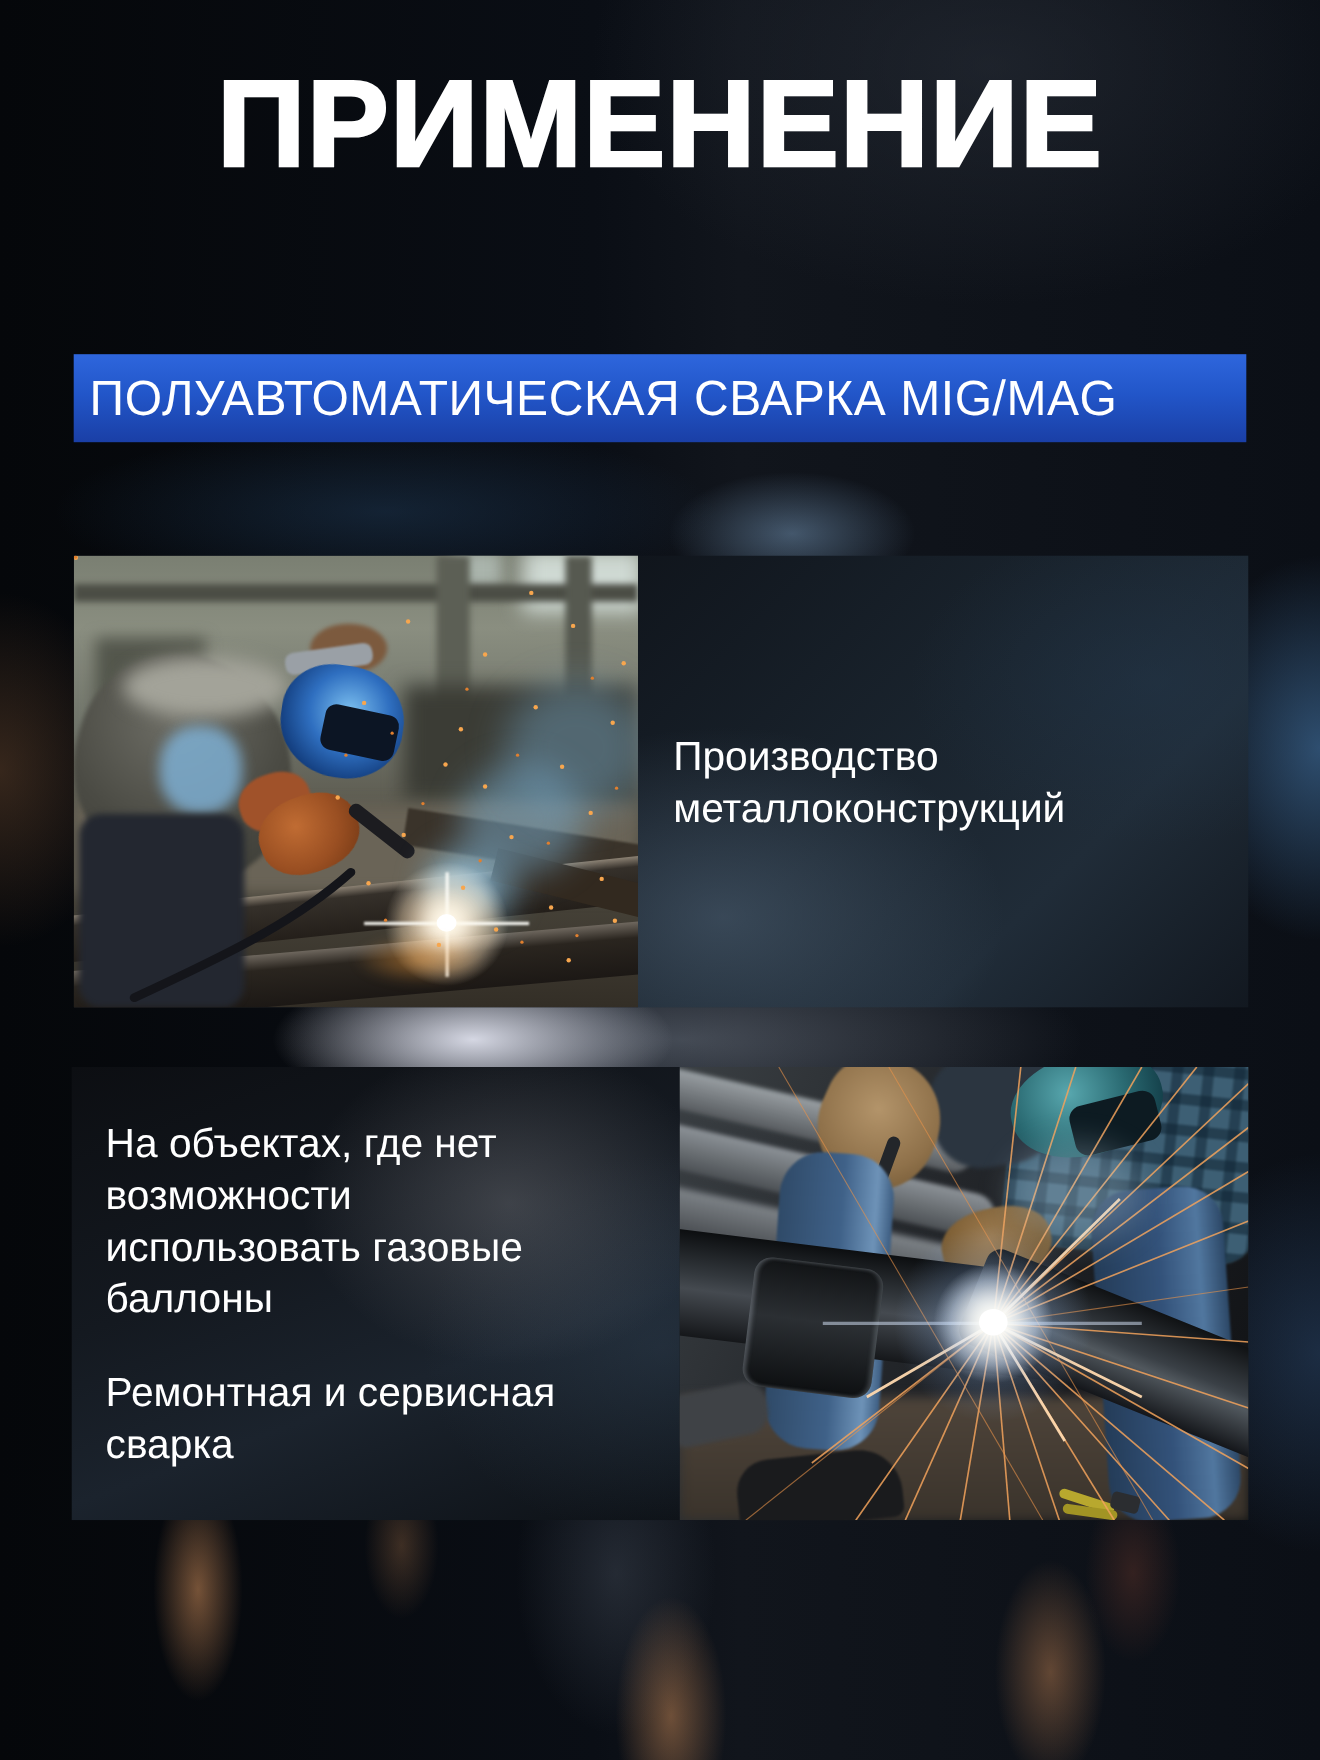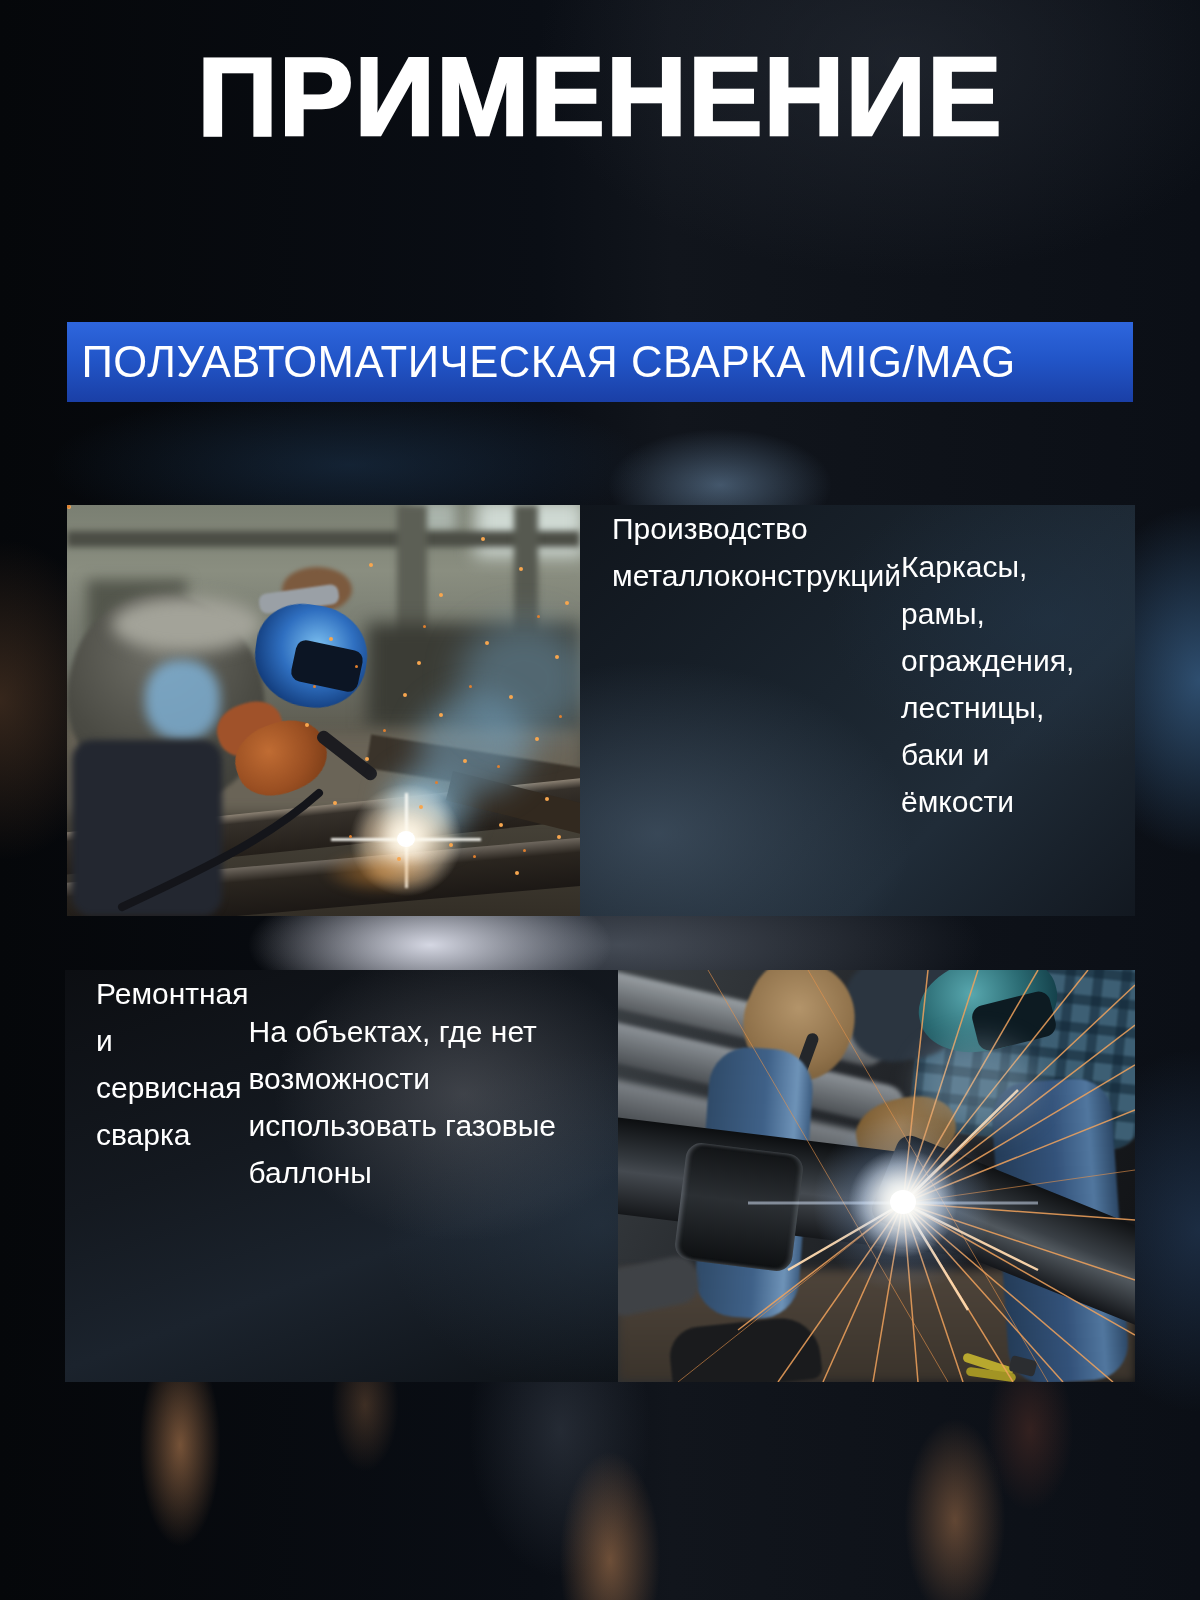--- a/index.html
+++ b/index.html
@@ -23,43 +23,43 @@
       radial-gradient(72px 155px  at 610px 1560px,rgba(205,140,88,.50), transparent 70%),
       radial-gradient(72px 145px  at 955px 1520px,rgba(200,135,85,.45), transparent 70%),
       radial-gradient(62px 115px  at 1030px 1430px,rgba(140,70,50,.30), transparent 70%),
       radial-gradient(200px 260px at 1200px 1230px,rgba(60,100,150,.35),transparent 70%),
       radial-gradient(130px 210px at 560px 1430px,rgba(95,105,120,.30), transparent 70%),
       radial-gradient(520px 310px at 900px 60px,  rgba(42,48,58,.55),   transparent 70%),
       linear-gradient(90deg,#05070a 0%,#0a0e15 45%,#11151c 56%,#0b0f16 100%);
   }
   
   .title{
-    position:absolute;top:40px;left:0;width:1200px;margin:0;
+    position:absolute;top:56px;left:0;width:1200px;margin:0;
     text-align:center;color:#ffffff;font-weight:bold;
     font-size:112px;line-height:113px;letter-spacing:1px;
     -webkit-text-stroke:2.5px #ffffff;
   }
   .title span{display:block;}
   
   .banner{
     position:absolute;left:67px;top:322px;width:1066px;height:80px;
     background:linear-gradient(180deg,#2e66dd 0%,#2256c9 45%,#1a3fa6 100%);
     display:flex;align-items:center;
   }
   .banner span{
     color:#ffffff;font-size:45px;letter-spacing:.5px;white-space:nowrap;
     transform:scaleX(.97);
   }
   
   .card{position:absolute;display:flex;overflow:hidden;}
   .card-1{left:67px;top:505px;width:1068px;height:411px;}
   .card-2{left:65px;top:970px;width:1070px;height:412px;}
   .card-text{
-    flex:1 1 auto;display:flex;justify-content:center;
-    color:#ffffff;font-size:30px;line-height:47px;
+    flex:1 1 auto;display:flex;flex-direction:column;justify-content:center;
+    color:#ffffff;font-size:37px;line-height:47px;
   }
   .card-1 .card-text{
     padding:0 50px 0 32px;
     background:
       radial-gradient(340px 230px at 14% 80%, rgba(82,102,122,.55), transparent 75%),
       radial-gradient(320px 210px at 85% 28%, rgba(35,55,75,.50),   transparent 70%),
       linear-gradient(135deg,#10151c 0%,#1a242e 45%,#202c38 70%,#121820 100%);
   }
   .card-2 .card-text{
     padding:0 60px 0 31px;
@@ -136,28 +136,27 @@
       <div class="p" style="left:264px;top:333px;width:150px;height:3px;background:rgba(255,255,250,.9);filter:blur(1px);"></div>
       <div class="p" style="left:338px;top:288px;width:3px;height:95px;background:rgba(255,255,250,.85);filter:blur(1px);"></div>
       <div class="p" style="left:330px;top:326px;width:18px;height:16px;background:#ffffff;border-radius:50%;box-shadow:0 0 18px 8px rgba(255,250,235,.95);"></div>
       <div class="p" style="left:255px;top:345px;width:120px;height:45px;background:radial-gradient(closest-side,rgba(235,150,55,.55),transparent);filter:blur(5px);"></div>
 
       <div class="sparkdots" style="left:0;top:0;background:#f7a64e;box-shadow:372px 88px #f7a64e,418px 136px #f7a64e,336px 188px #f7a64e,452px 62px #f7a64e,298px 252px #f7a64e,352px 300px #f7a64e,468px 232px #f7a64e,432px 318px #f7a64e,262px 132px #f7a64e,238px 218px #f7a64e,396px 254px #f7a64e,350px 156px #f7a64e,488px 150px #f7a64e,478px 292px #f7a64e,414px 32px #f7a64e,302px 58px #f7a64e,266px 296px #f7a64e,330px 352px #f7a64e,448px 366px #f7a64e,490px 330px #f7a64e,372px 208px #f7a64e,498px 96px #f7a64e,442px 190px #f7a64e,382px 338px #f7a64e;"></div>
       <div class="sparkdots" style="left:0;top:0;width:3px;height:3px;background:#e07f2e;box-shadow:356px 120px #e07f2e,402px 180px #e07f2e,288px 160px #e07f2e,430px 260px #e07f2e,470px 110px #e07f2e,316px 224px #e07f2e,368px 276px #e07f2e,456px 344px #e07f2e,492px 210px #e07f2e,246px 180px #e07f2e,282px 330px #e07f2e,406px 350px #e07f2e;"></div>
     </div>
     <div class="card-text">
       <p>Производство металлоконструкций</p>
-      <p>Каркасы, рамы, ограждения, лестницы, баки и ёмкости</p>
     </div>
   </section>
 
   <section class="card card-2">
     <div class="card-text">
+      <p>На объектах, где нет возможности использовать газовые баллоны</p>
       <p>Ремонтная и сервисная сварка</p>
-      <p>На объектах, где нет возможности использовать газовые баллоны</p>
     </div>
     <div class="photo photo-2">
 
       <div class="p" style="inset:0;background:linear-gradient(115deg,#3a3f43 0%,#24272b 40%,#17191d 75%,#101214 100%);"></div>
       <div class="p" style="left:0;top:300px;width:517px;height:112px;background:linear-gradient(180deg,#4e443a,#3a332b);filter:blur(5px);"></div>
 
       <div class="p" style="left:-30px;top:30px;width:300px;height:36px;background:linear-gradient(180deg,#9aa0a4,#565a5e);border-radius:18px;transform:rotate(13deg);filter:blur(2px);"></div>
       <div class="p" style="left:-40px;top:82px;width:330px;height:40px;background:linear-gradient(180deg,#8d9398,#4c5054);border-radius:20px;transform:rotate(13deg);filter:blur(2px);"></div>
       <div class="p" style="left:-50px;top:138px;width:360px;height:44px;background:linear-gradient(180deg,#7f8489,#43474b);border-radius:22px;transform:rotate(12deg);filter:blur(3px);"></div>
 

